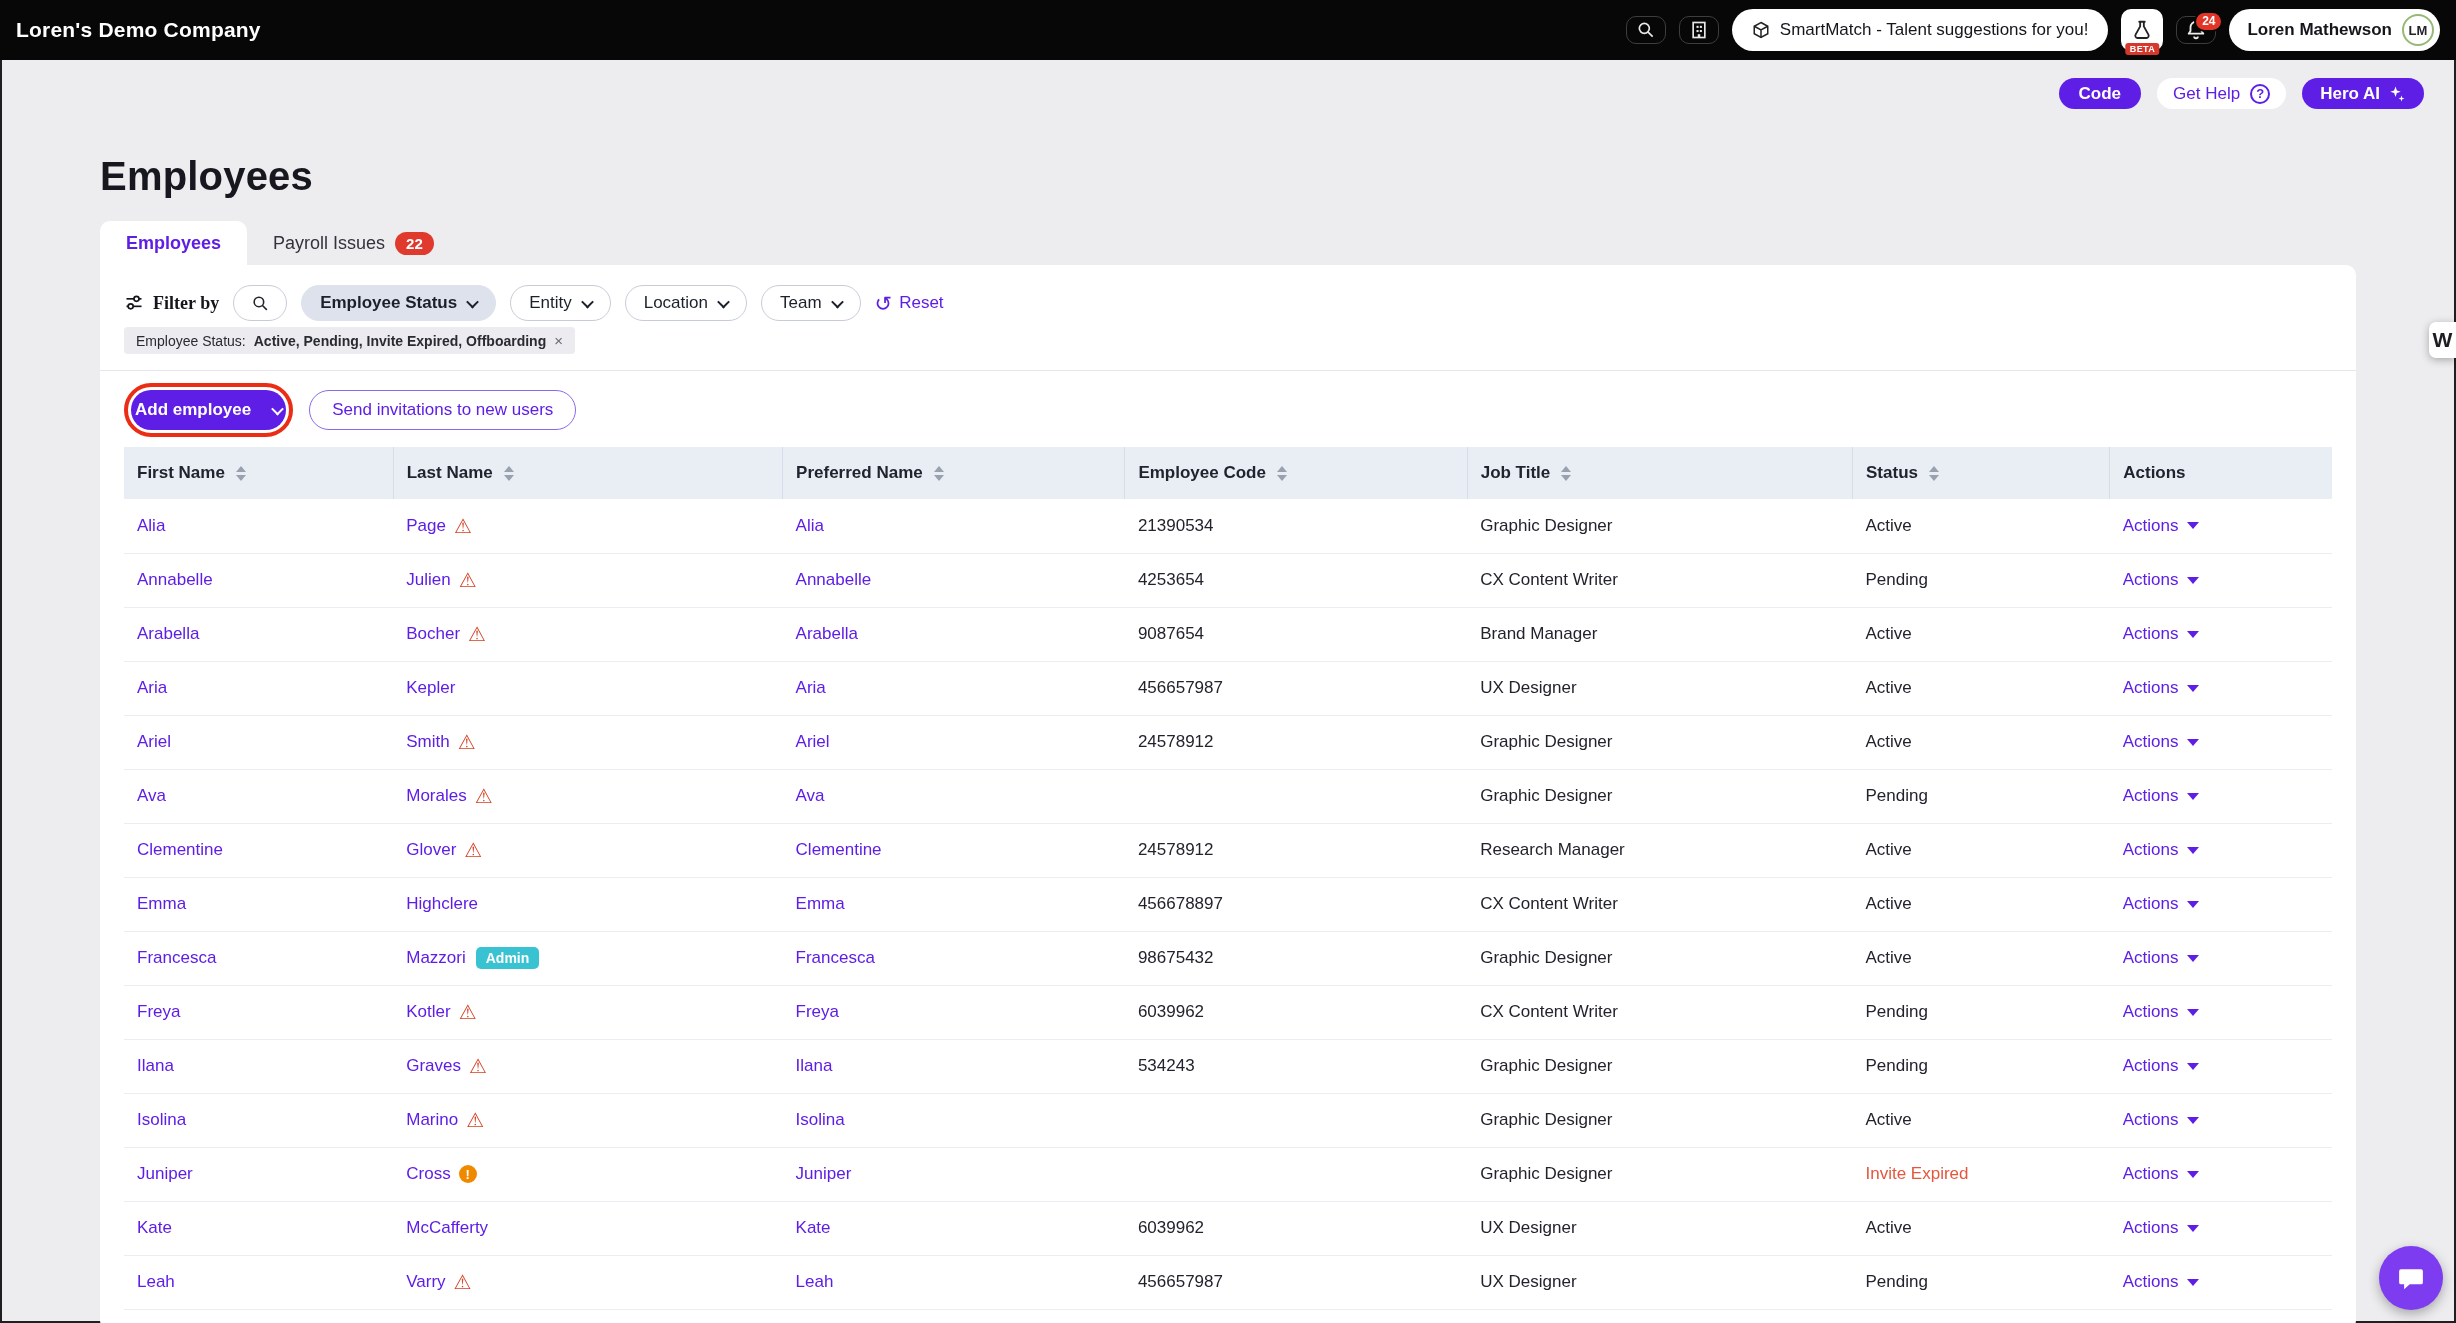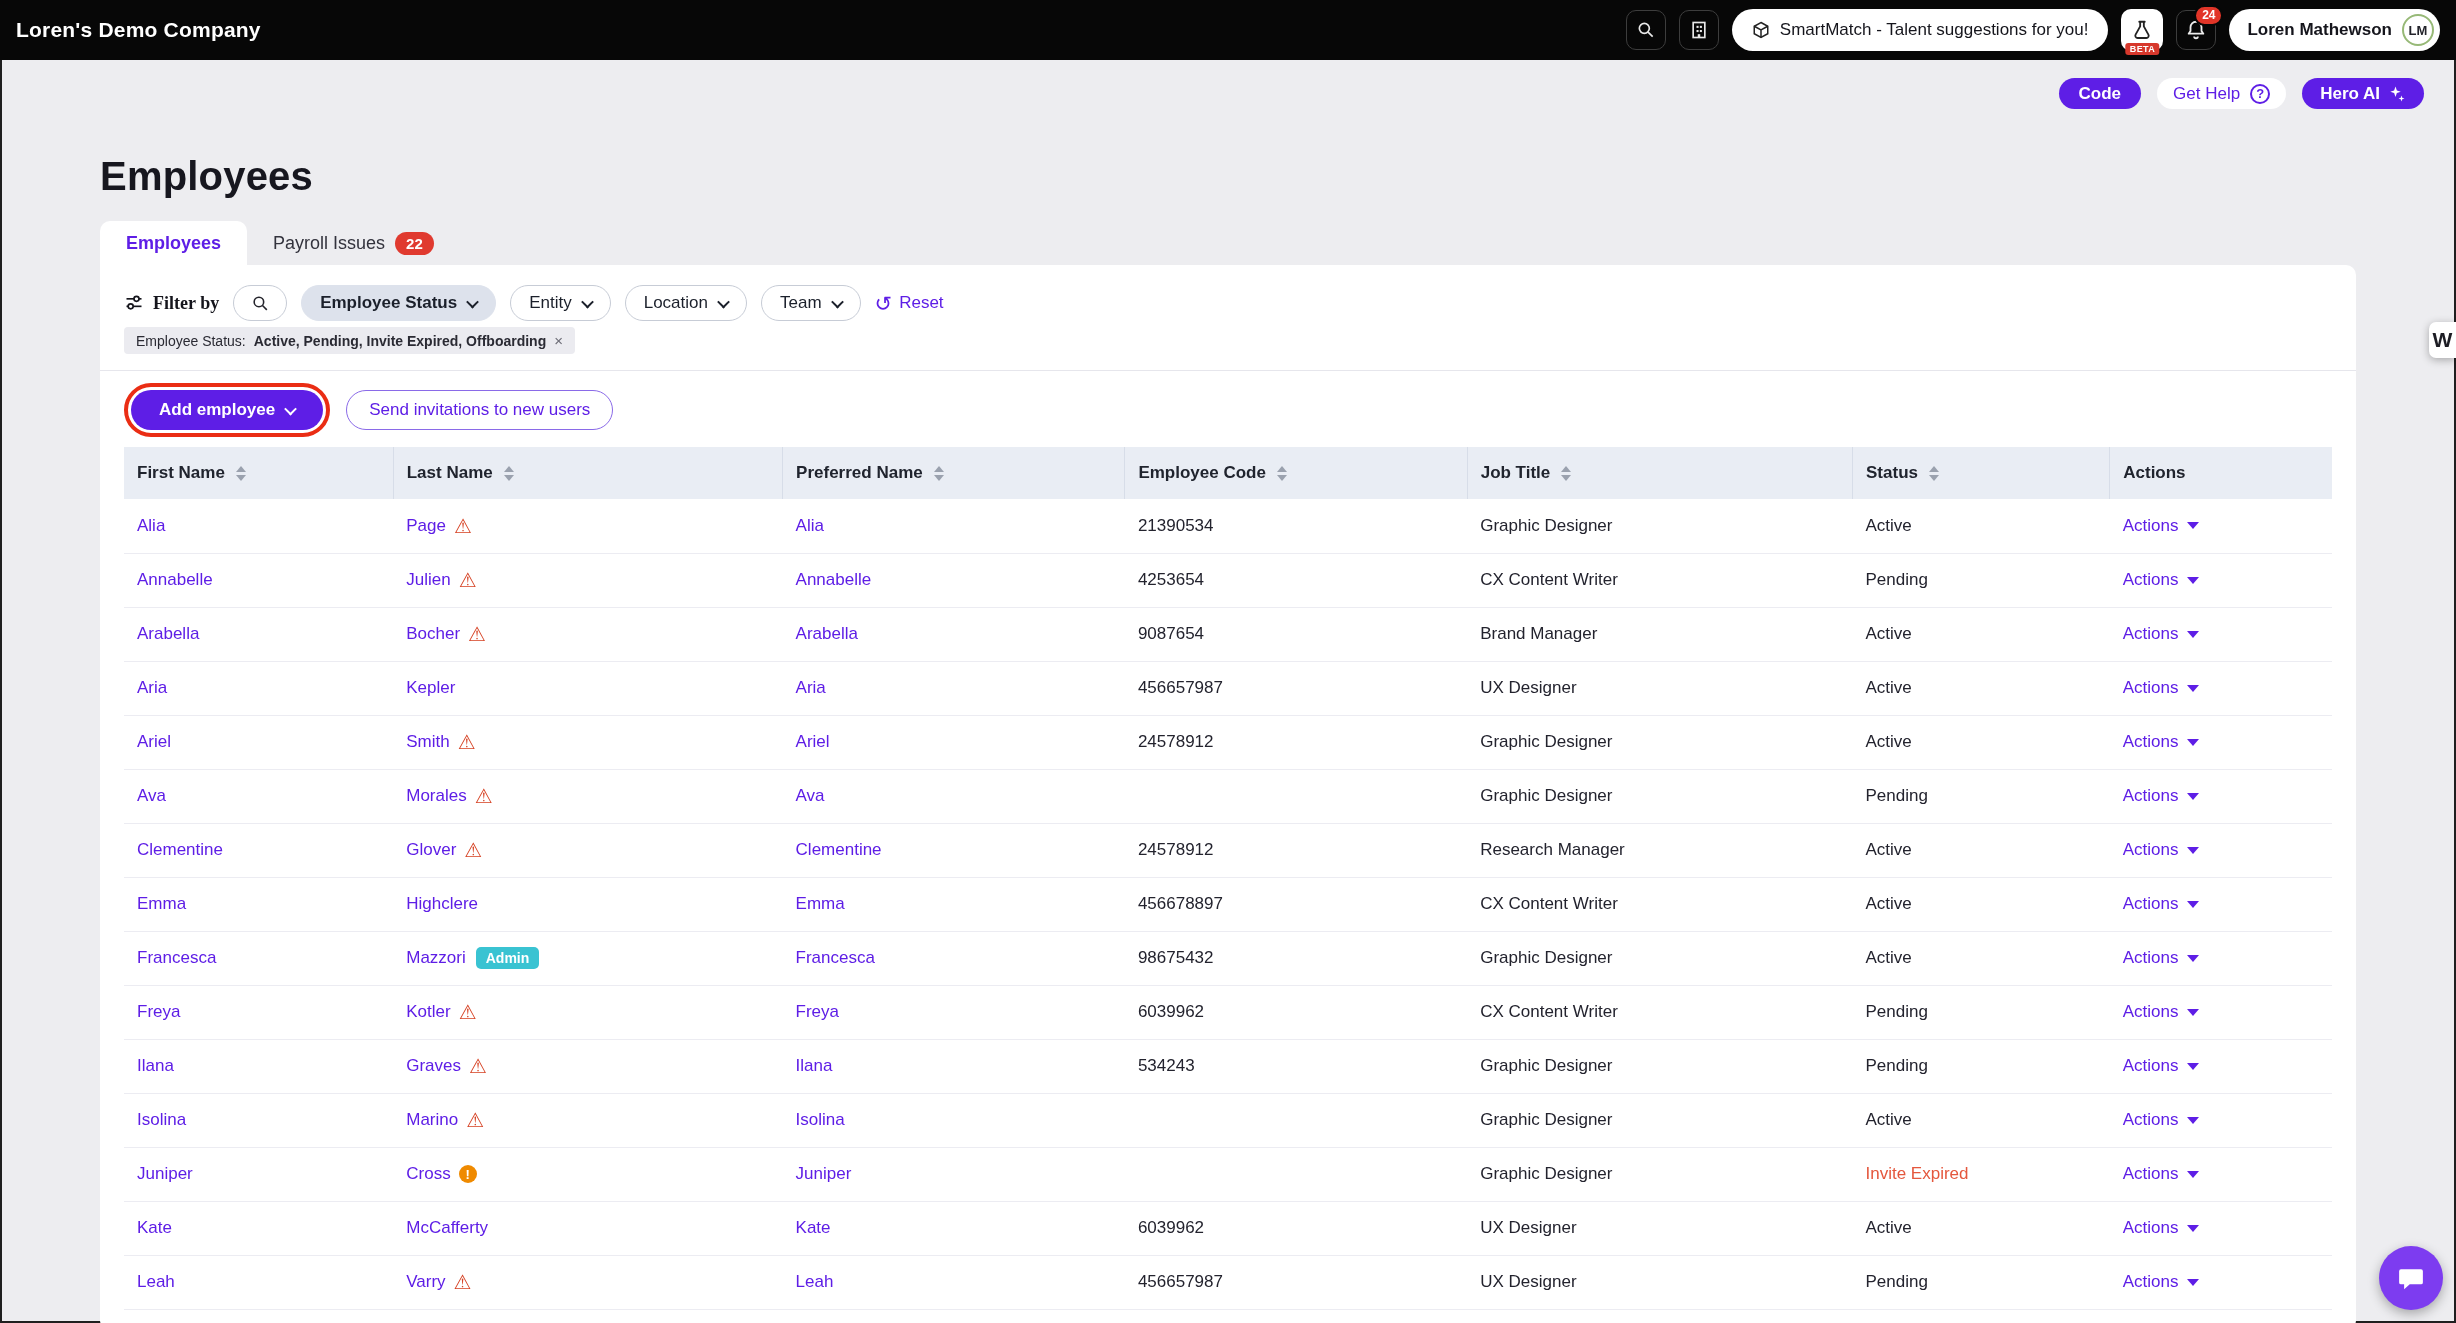--- a/index.html
+++ b/index.html
@@ -14,21 +14,21 @@
   button { font-family: inherit; border: none; background: none; cursor: pointer; }
 
   
   .topbar {
     height: 60px; background: #070707; display: flex; align-items: center;
     padding: 0 16px; gap: 14px;
   }
   .company { color: #fff; font-size: 21px; font-weight: 700; letter-spacing: .2px; }
   .topbar-right { margin-left: auto; display: flex; align-items: center; gap: 13px; }
   .icon-btn {
-    width: 40px; height: 40px; border: 1px solid #3d3d3d; border-radius: 10px;
+    width: 40px; height: 28px; border: 1px solid #3d3d3d; border-radius: 10px;
     display: flex; align-items: center; justify-content: center; color: #e9e9e9; position: relative;
   }
   .smartmatch {
     background: #fff; border-radius: 999px; height: 42px; display: flex; align-items: center;
     gap: 10px; padding: 0 20px; font-size: 17px; color: #15151c; font-weight: 500;
   }
   .flask-btn {
     width: 42px; height: 42px; background: #fff; border-radius: 10px; position: relative;
     display: flex; align-items: center; justify-content: center;
   }
@@ -110,21 +110,21 @@
   .applied-chip b { font-weight: 700; }
   .applied-clear { color: #6b6b75; font-size: 15px; }
 
   .divider { border: none; border-top: 1px solid #e6e6ec; margin: 16px -24px 0 -24px; }
 
   
   .toolbar-row { display: flex; align-items: center; gap: 16px; margin-top: 12px; }
   .highlight-ring { border: 4px solid var(--highlight-ring, #EA2D14); border-radius: 999px; padding: 3px; display: inline-flex; }
   .btn-add {
     background: var(--primary, #5E1EE6); color: #fff; height: 40px; border-radius: 999px;
-    padding: 0 28px; font-size: 17px; font-weight: 600; display: flex; align-items: center; gap: 11px;
+    padding: 0 4px; font-size: 17px; font-weight: 600; display: flex; align-items: center; gap: 22px;
   }
   .btn-send {
     background: #fff; color: var(--primary, #5E1EE6); height: 40px; border-radius: 999px;
     border: 1px solid #8a6ae8; padding: 0 22px; font-size: 17px; font-weight: 500;
     display: flex; align-items: center;
   }
 
   
   table.emp { width: 100%; border-collapse: collapse; table-layout: fixed; margin-top: 10px; }
   col.c1 { width: 269px; } col.c2 { width: 389px; } col.c3 { width: 342px; }

